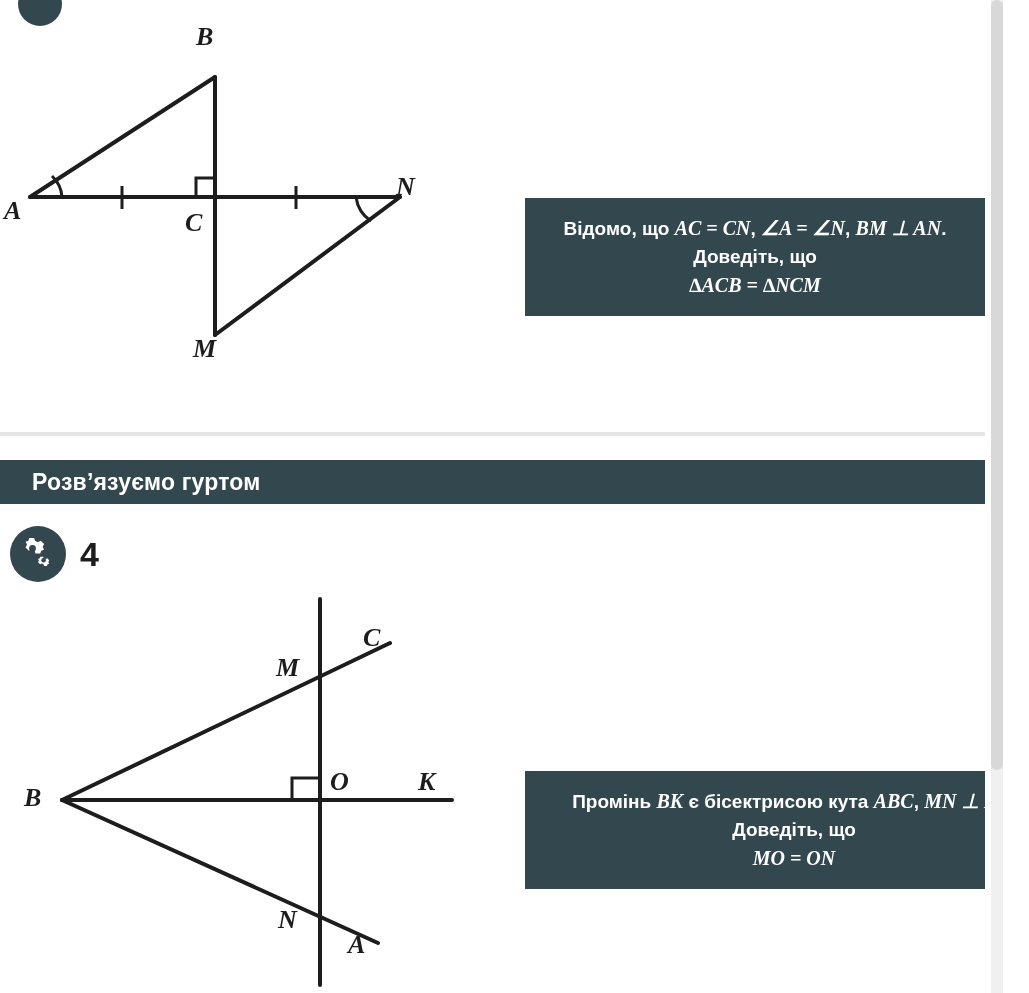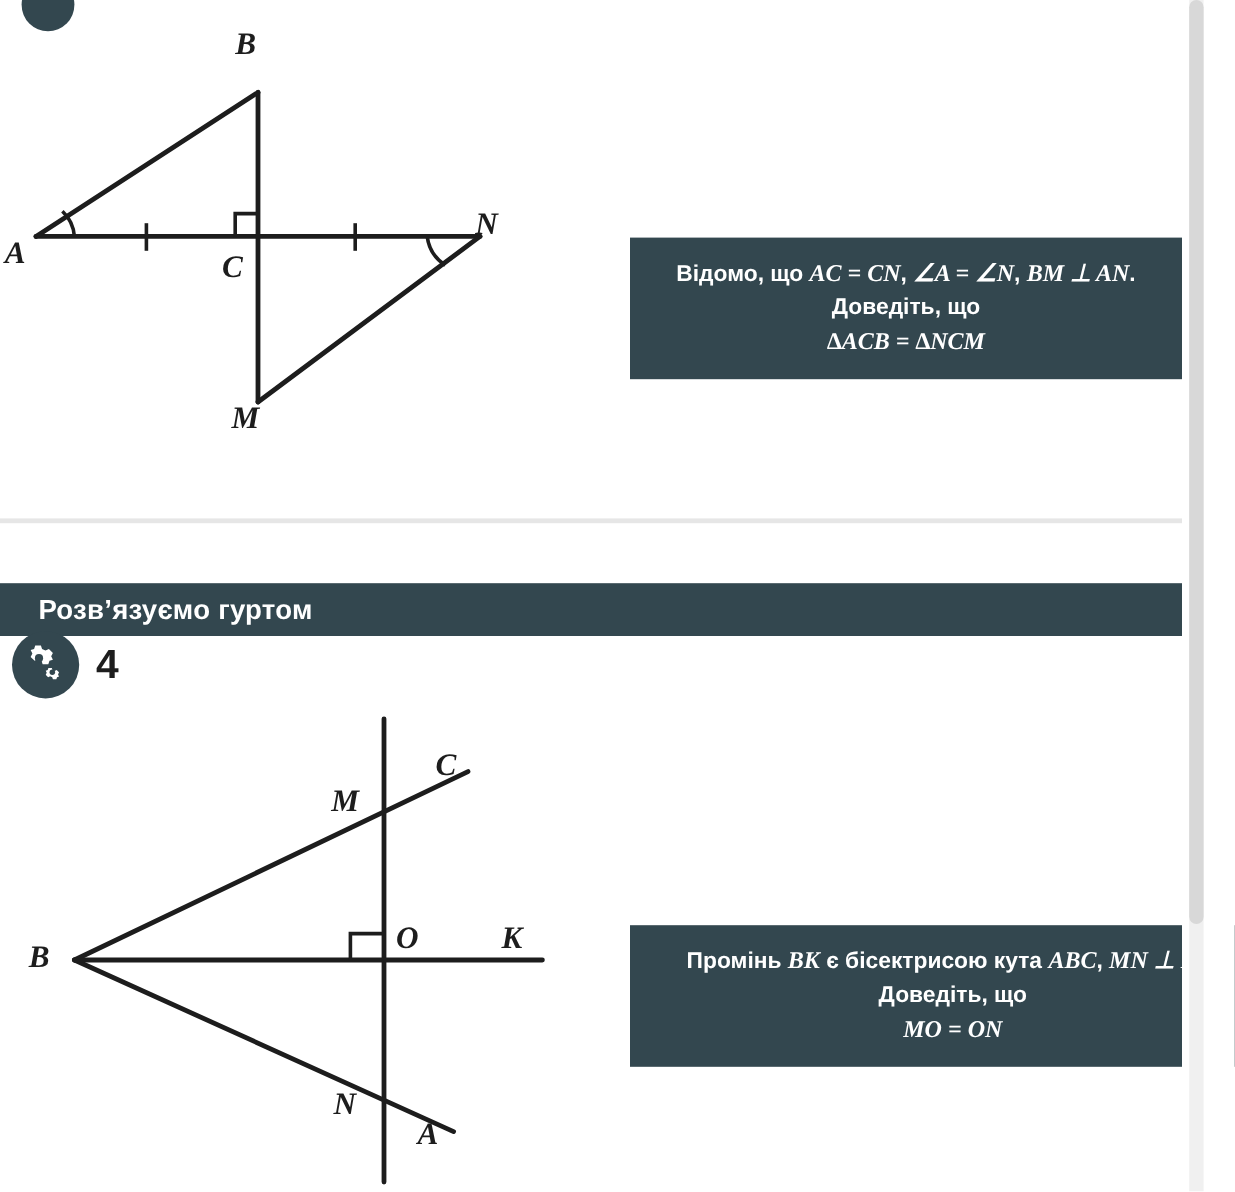--- a/index.html
+++ b/index.html
@@ -112,21 +112,21 @@
     left: 0;
     top: 432px;
     width: 985px;
     height: 4px;
     background: #e6e6e6;
   }
 
   .section-bar {
     position: absolute;
     left: 0;
-    top: 486px;
+    top: 460px;
     width: 985px;
     height: 44px;
     background: #33474f;
     color: #ffffff;
     font-size: 23px;
     font-weight: bold;
     display: flex;
     align-items: center;
     padding-left: 32px;
     box-sizing: border-box;

